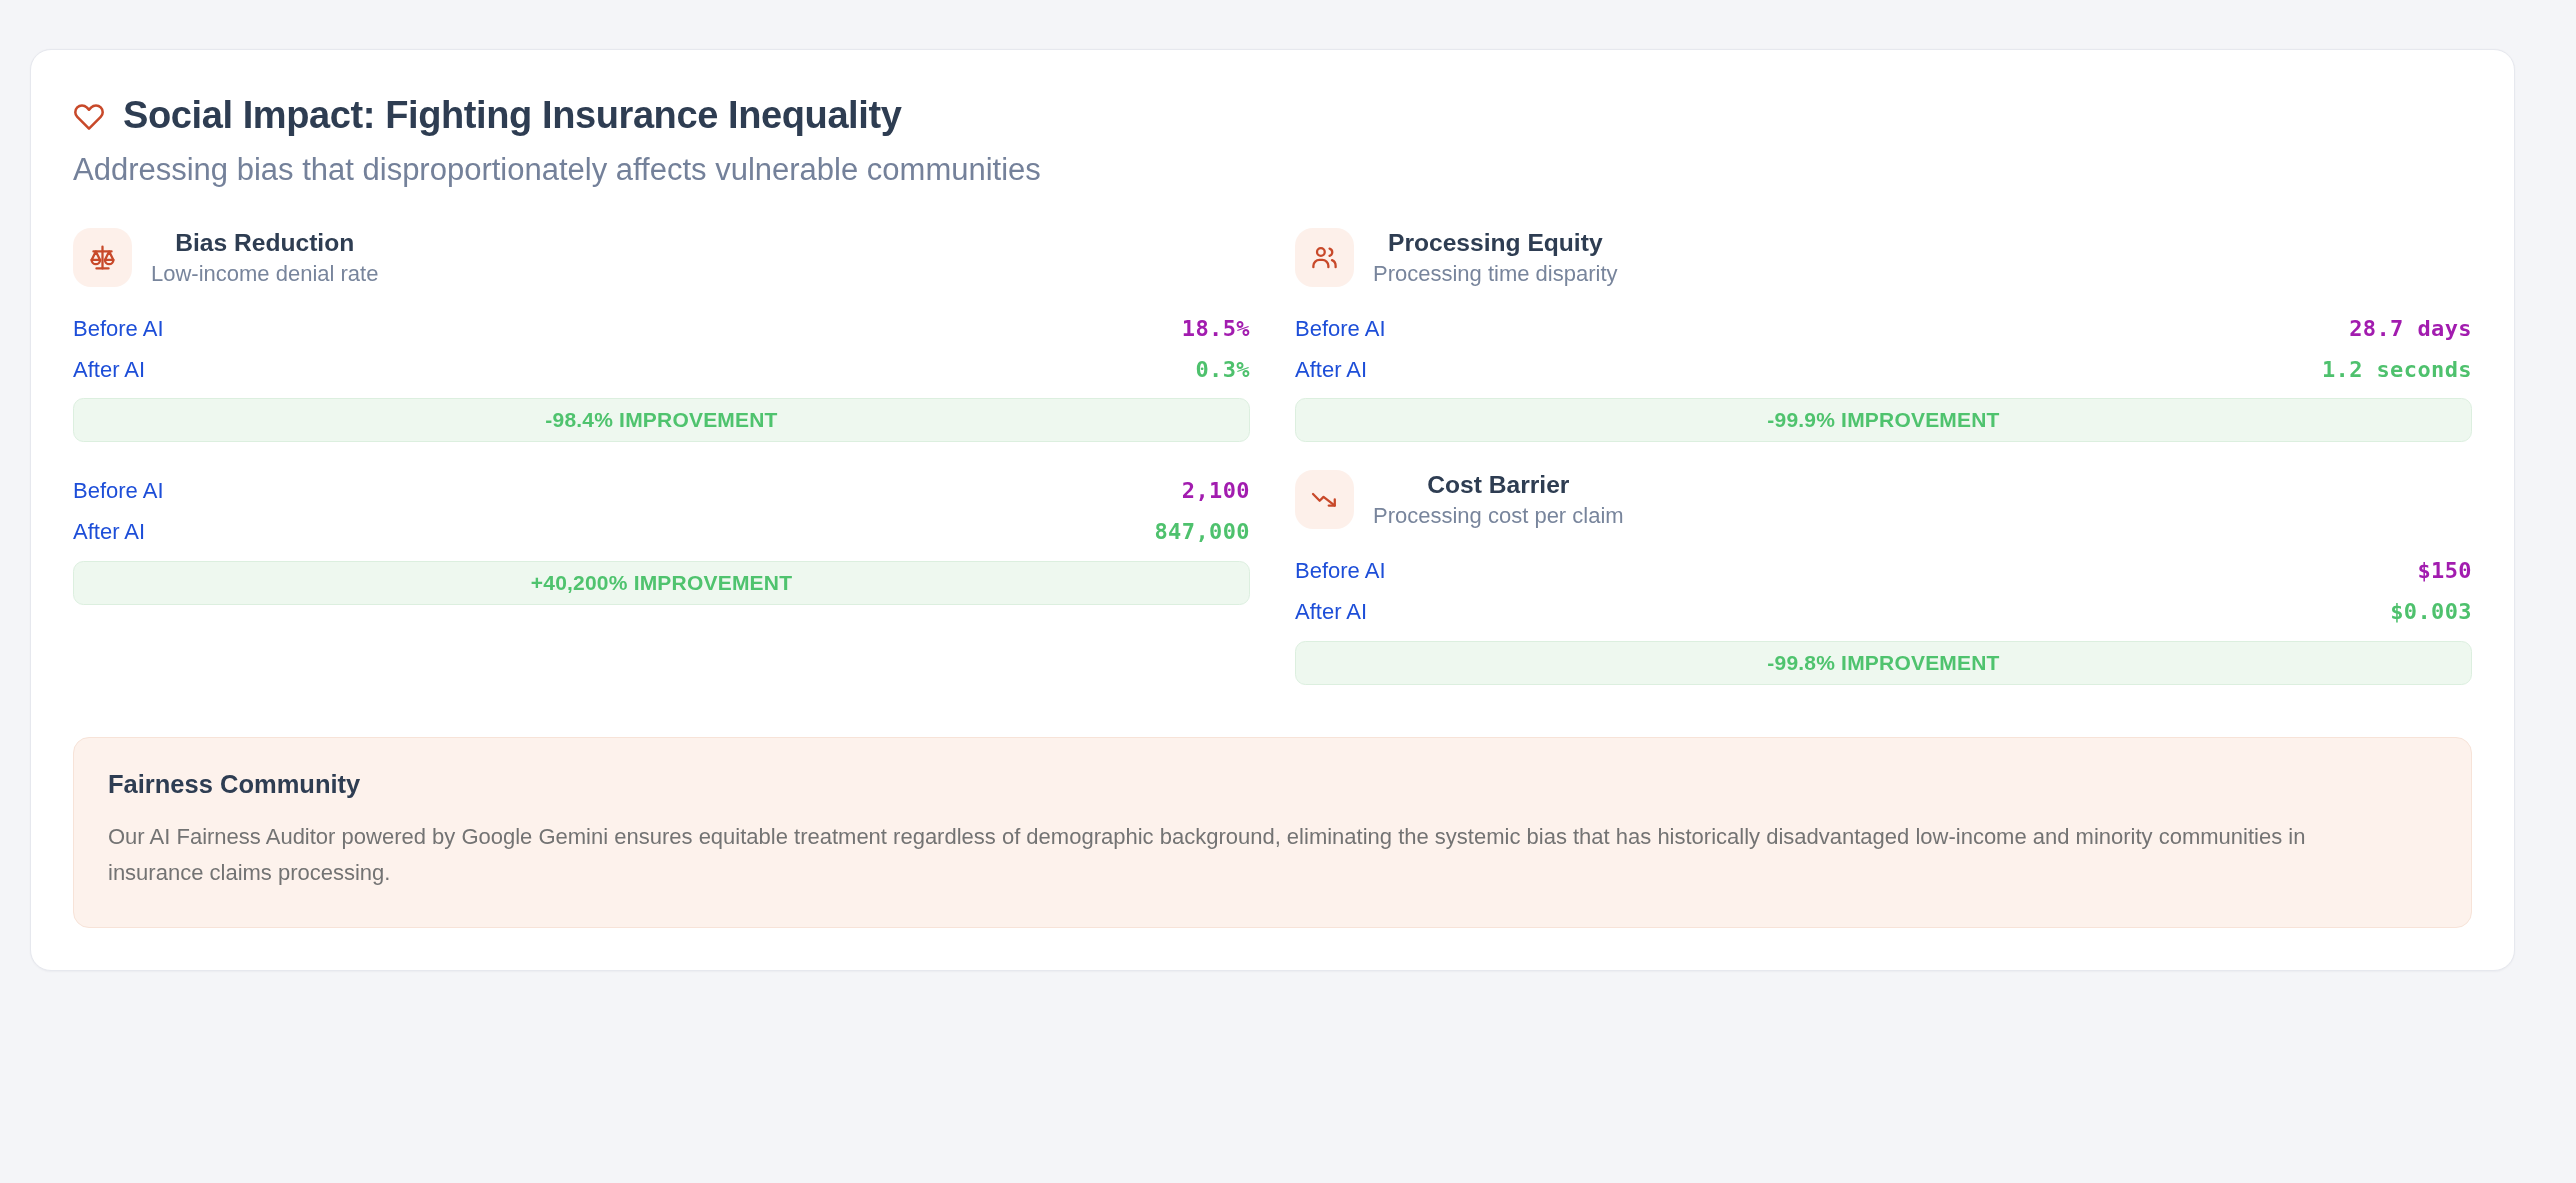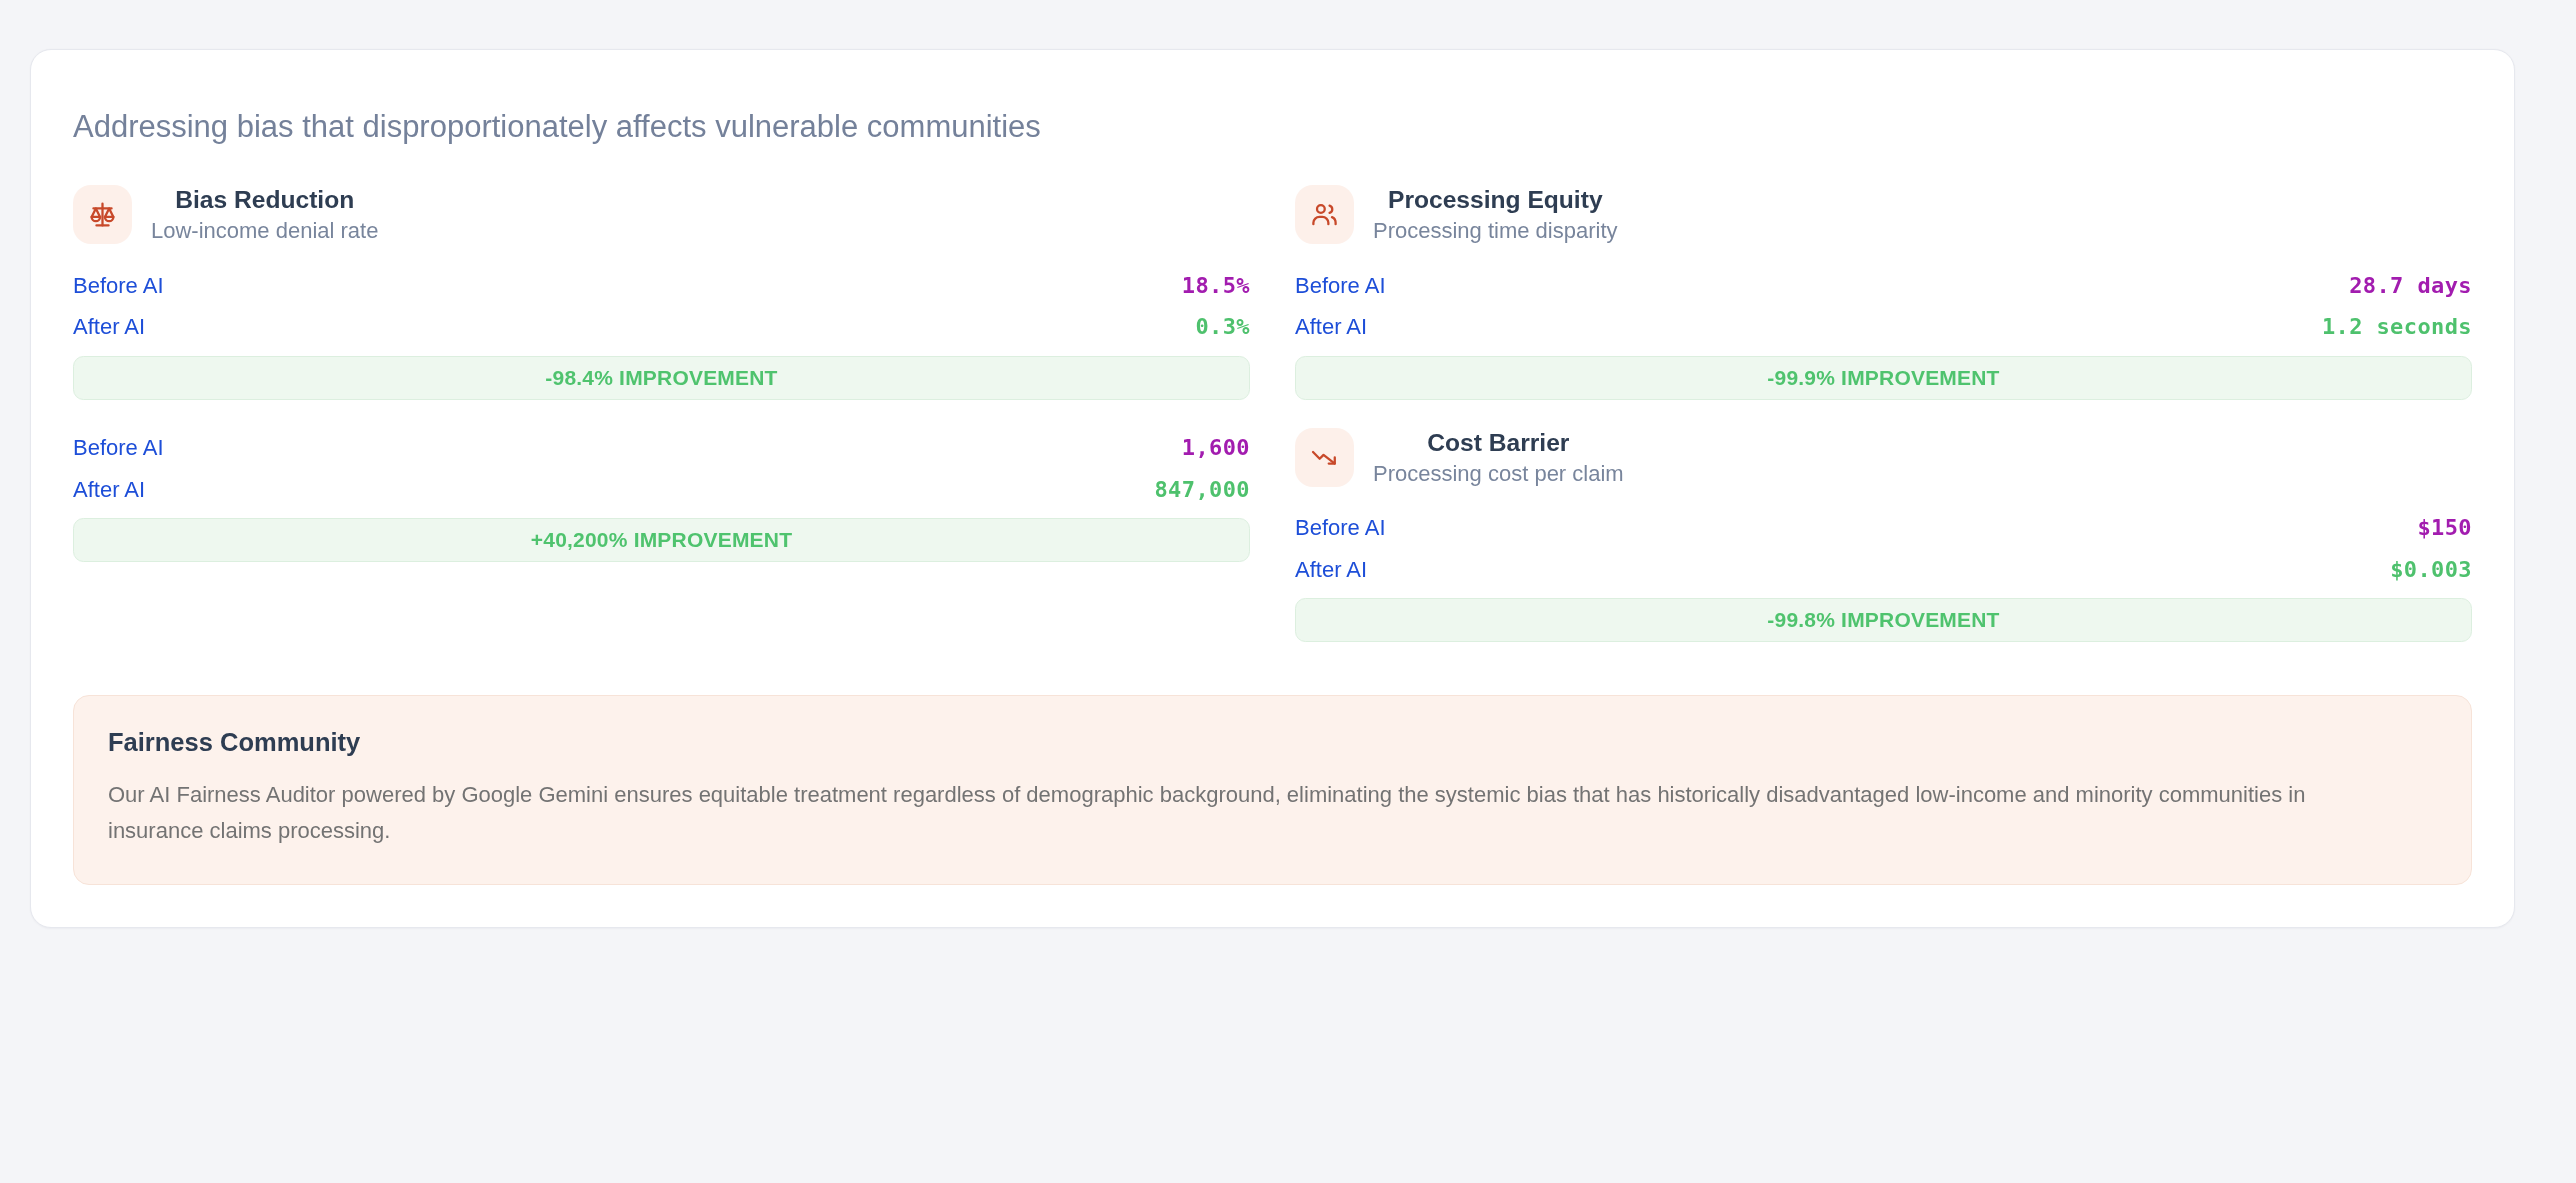--- a/index.html
+++ b/index.html
@@ -148,20 +148,28 @@
     max-width: 2289px;
   }
 </style>
 </head>
 <body>
 
 <div class="page">
   <div class="panel">
 
     <div class="panel-header">
+      <div class="title-row">
+        <span>
+          <svg class="heart-title-icon" viewBox="0 0 24 24" fill="none" stroke="#c8492a" stroke-width="1.9" stroke-linecap="round" stroke-linejoin="round">
+            <path d="M20.8 5.6a5 5 0 0 0-7.1 0L12 7.3l-1.7-1.7a5 5 0 0 0-7.1 7.1l1.7 1.7L12 21.5l7.1-7.1 1.7-1.7a5 5 0 0 0 0-7.1z"></path>
+          </svg>
+        </span>
+        <div class="panel-title">Social Impact: Fighting Insurance Inequality</div>
+      </div>
       <div class="panel-subtitle">Addressing bias that disproportionately affects vulnerable communities</div>
     </div>
 
     <div class="metrics-grid">
 
       <div class="metric-card">
         <div class="metric-head">
           <div class="metric-icon-box">
             <span>
               <svg viewBox="0 0 24 24" fill="none" stroke="#c8492a" stroke-width="1.9" stroke-linecap="round" stroke-linejoin="round">
@@ -215,21 +223,21 @@
         <div class="metric-row">
           <span class="metric-row-label">After AI</span>
           <span class="metric-row-value value-after">1.2 seconds</span>
         </div>
         <div class="improvement-badge">-99.9% IMPROVEMENT</div>
       </div>
 
       <div class="metric-card">
         <div class="metric-row">
           <span class="metric-row-label">Before AI</span>
-          <span class="metric-row-value value-before">1,600</span>
+          <span class="metric-row-value value-before">2,100</span>
         </div>
         <div class="metric-row">
           <span class="metric-row-label">After AI</span>
           <span class="metric-row-value value-after">847,000</span>
         </div>
         <div class="improvement-badge">+40,200% IMPROVEMENT</div>
       </div>
 
       <div class="metric-card">
         <div class="metric-head">

